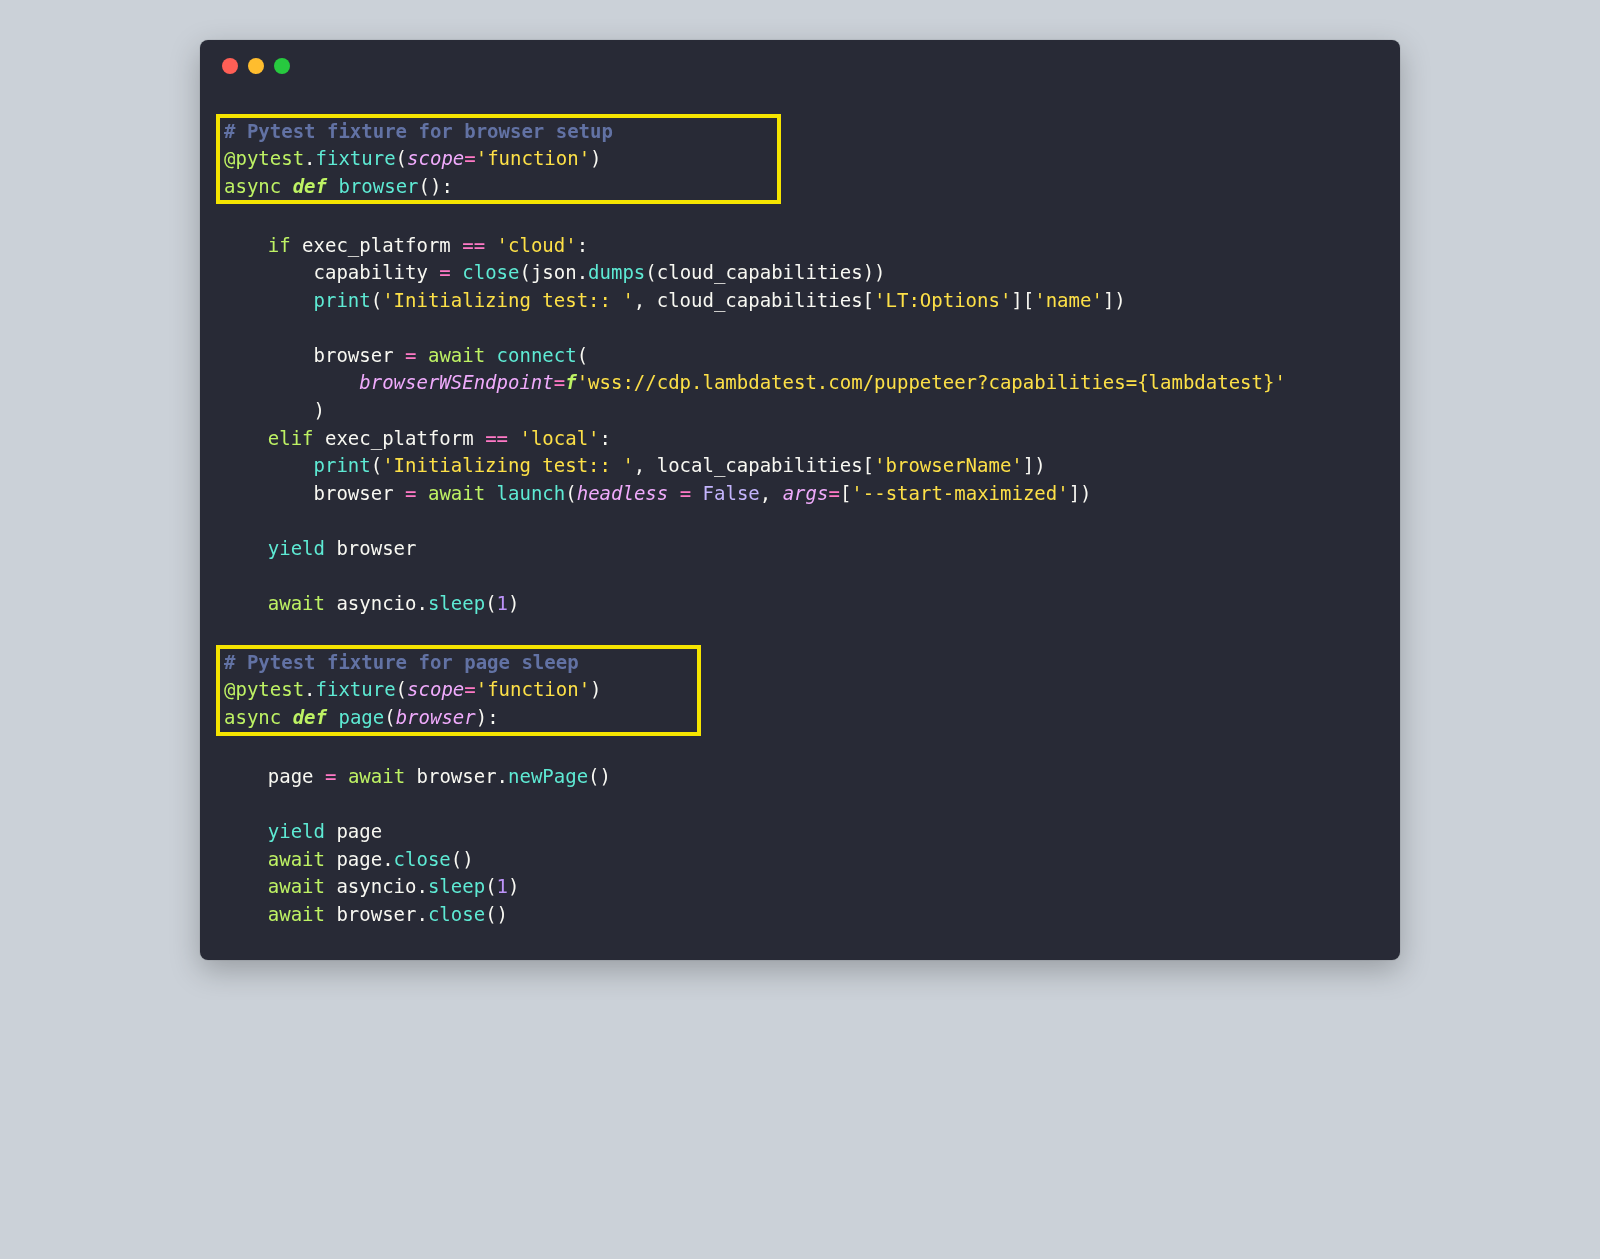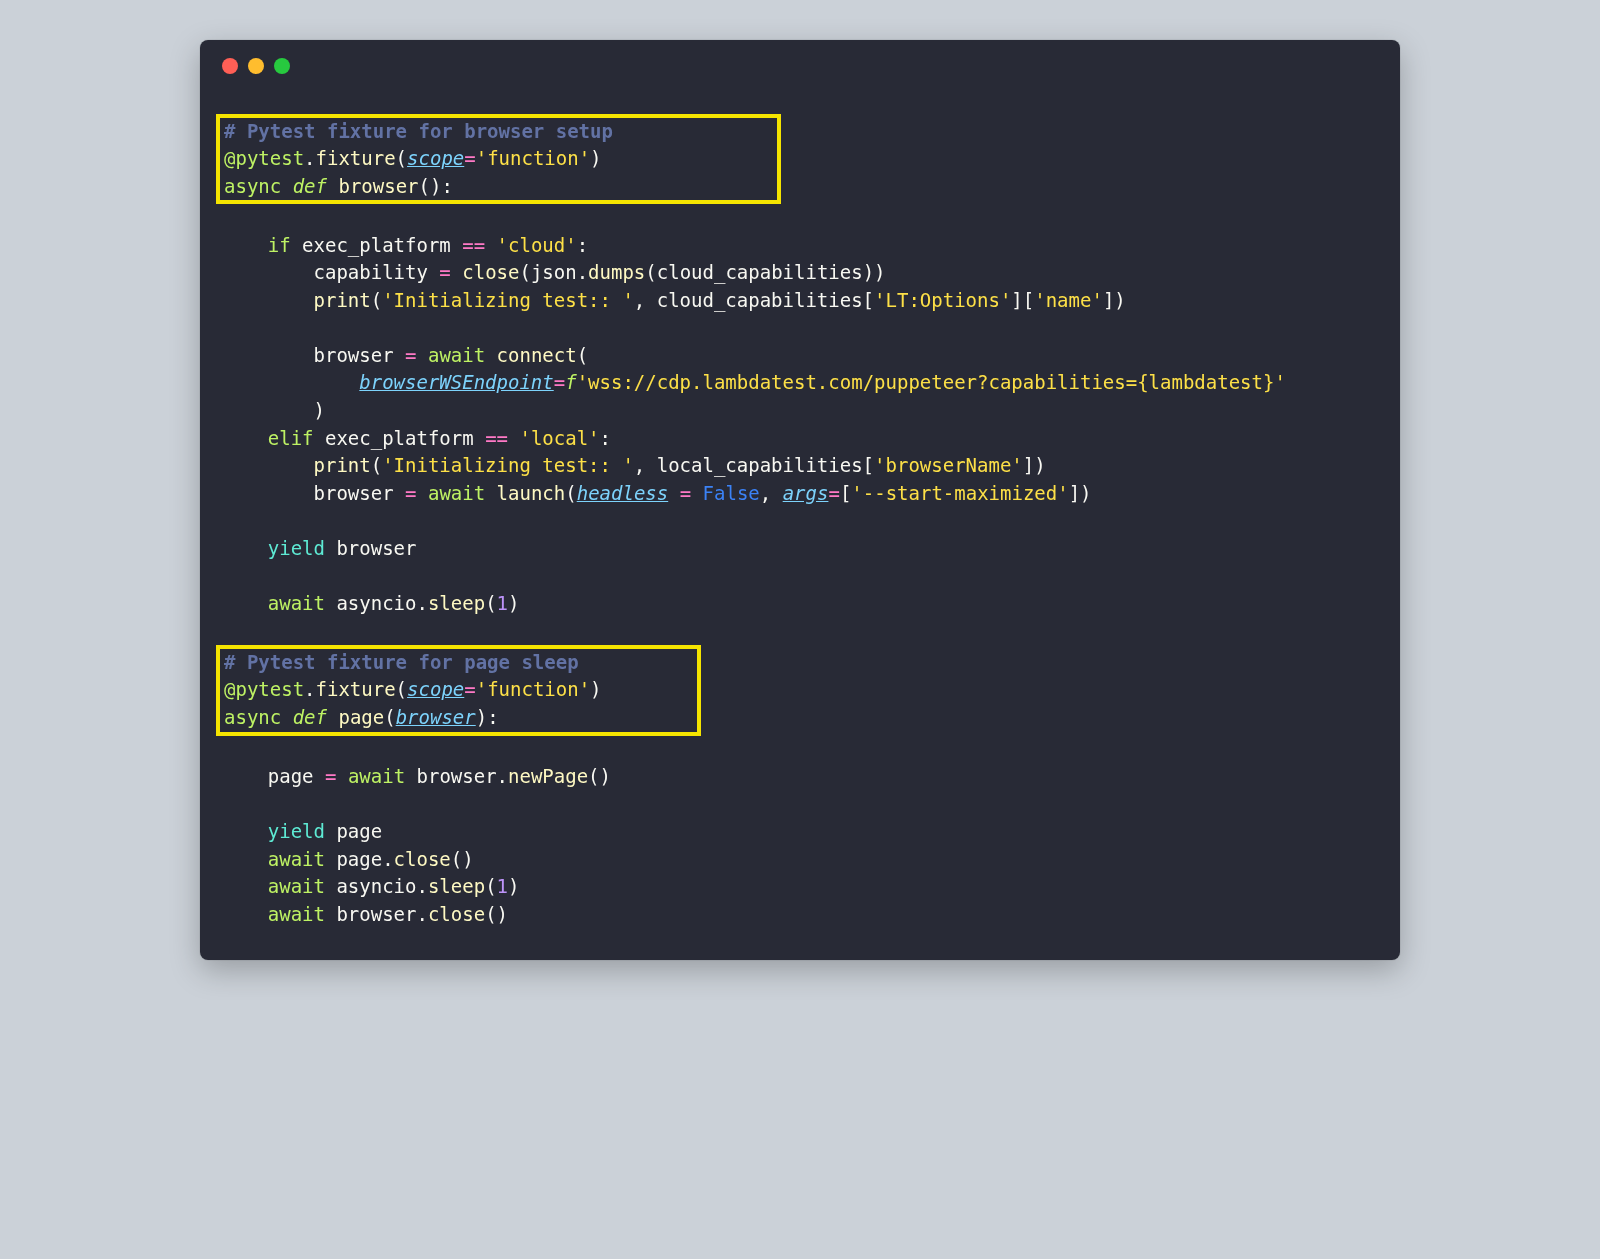--- a/index.html
+++ b/index.html
@@ -48,27 +48,27 @@
   .highlight-box {
     border: 4px solid #f5e400;
     padding: 0 4px;
     display: inline-block;
     margin-left: -6px;
   }
 
   
   .c-comment { color: #6272a4; font-weight: bold; }
   .c-keyword { color: #bef264; }
-  .c-italic  { font-style: italic; }
-  .c-func    { color: #fef9c3; }
+  .c-italic  { font-style: italic; font-weight: bold; }
+  .c-func    { color: #5eead4; }
   .c-string  { color: #fde047; }
-  .c-param   { color: #7dd3fc; font-style: italic; text-decoration: underline; }
+  .c-param   { color: #f0abfc; font-style: italic; }
   .c-plain   { color: #f8f8f2; }
   .c-number  { color: #bd93f9; }
-  .c-const   { color: #3b82f6; }
+  .c-const   { color: #c4b5fd; }
   .c-oper    { color: #ff79c6; }
   .c-yield   { color: #5eead4; }
 
 </style>
 </head>
 <body>
 
 <div class="window">
   <div class="traffic">
     <div class="dot red"></div>

